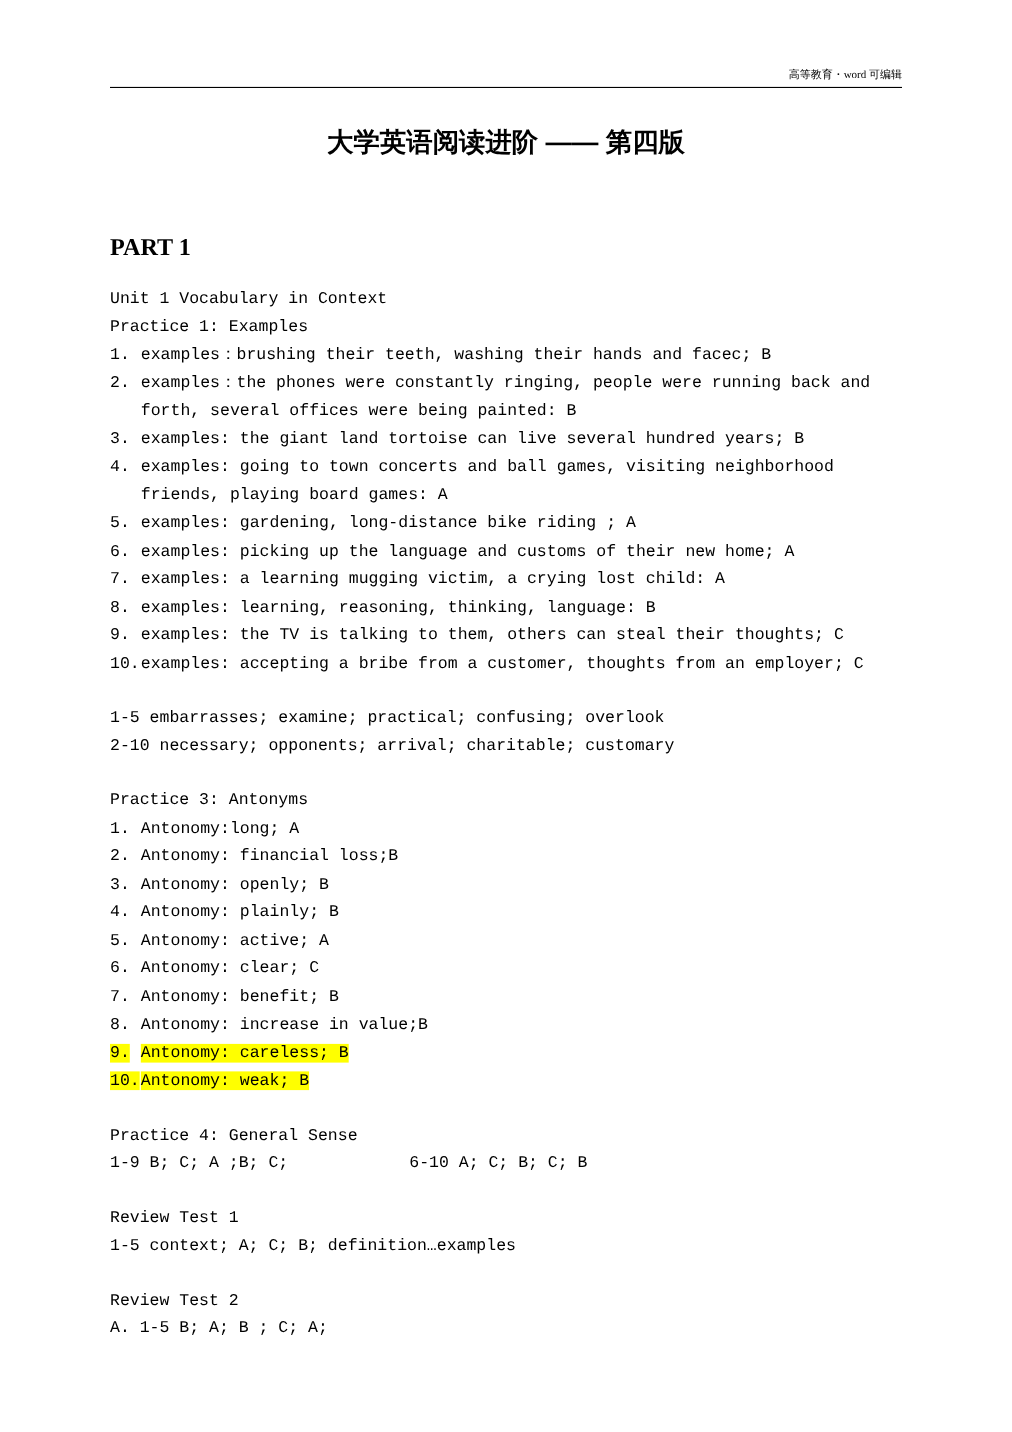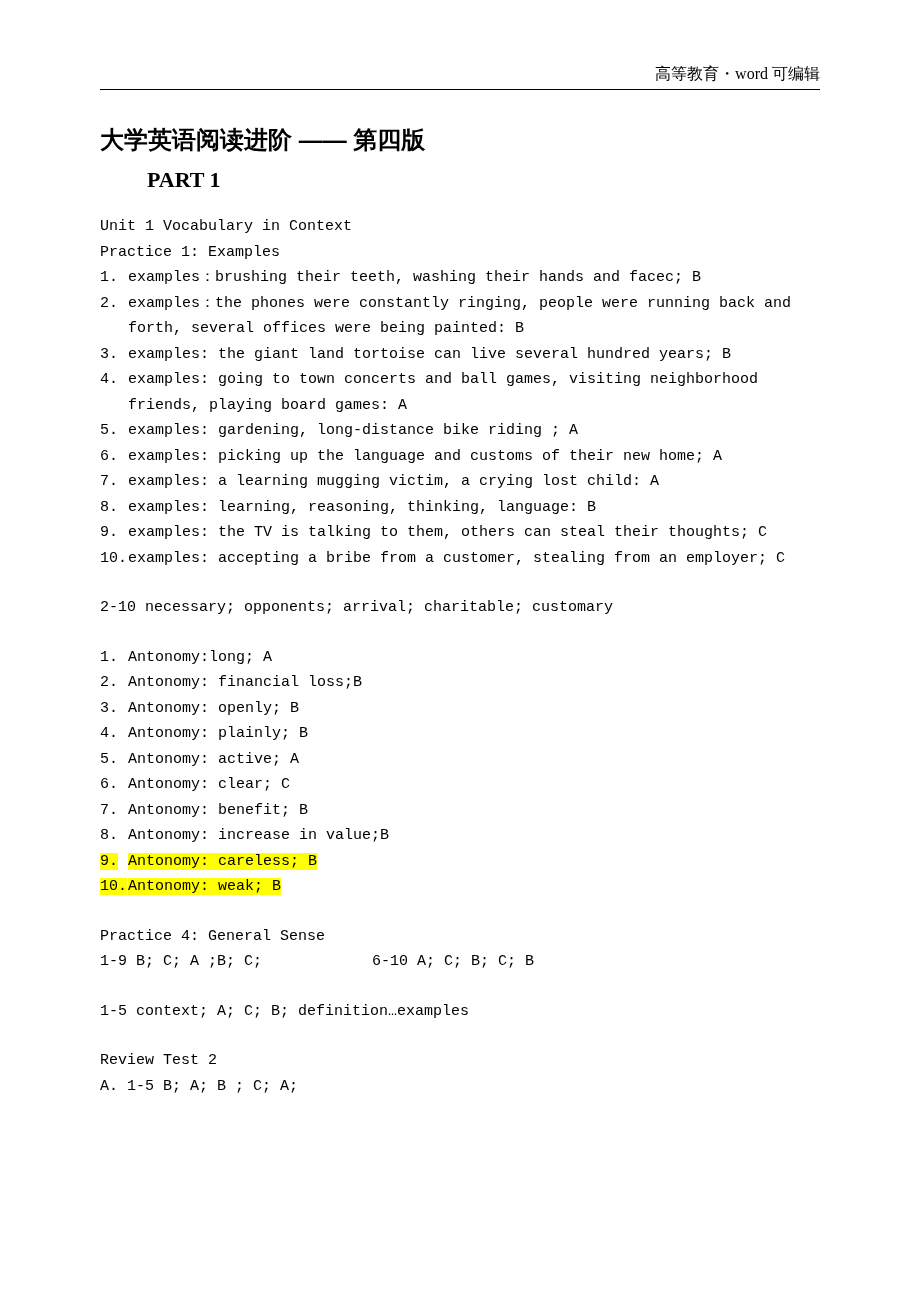--- a/index.html
+++ b/index.html
@@ -12,42 +12,43 @@
       width: 920px;
       margin: 0 auto;
       padding: 60px 100px 80px 100px;
       color: #000;
       font-size: 15px;
       line-height: 1.7;
     }
     .header-right {
       text-align: right;
       font-family: "SimSun", "宋体", serif;
-      font-size: 16px;
+      font-size: 10px;
       color: #000;
     }
     .header-right .wrd {
       font-family: "Times New Roman", serif;
     }
     .hr {
       border: none;
       border-top: 1px solid #000;
       margin: 2px 0 30px 0;
     }
     .doc-title {
+      text-align: center;
       font-family: "SimHei", "黑体", sans-serif;
       font-weight: bold;
       font-size: 24px;
+      margin-bottom: 55px;
     }
     .part-title {
       font-family: "Times New Roman", serif;
       font-weight: bold;
       font-size: 22px;
       margin-bottom: 16px;
-      margin-left: 47px;
     }
     .line {
       font-family: "Courier New", "SimSun", monospace;
       margin: 0;
     }
     .section {
       margin-bottom: 24px;
     }
     .list {
       list-style: none;
@@ -122,30 +123,32 @@
       <li>
         <span class="num">8.</span>
         <span class="txt">examples: learning, reasoning, thinking, language: B</span>
       </li>
       <li>
         <span class="num">9.</span>
         <span class="txt">examples: the TV is talking to them, others can steal their thoughts; C</span>
       </li>
       <li>
         <span class="num">10.</span>
-        <span class="txt">examples:  accepting a bribe from a customer, stealing from an employer; C</span>
+        <span class="txt">examples:  accepting a bribe from a customer, thoughts from an employer; C</span>
       </li>
     </ul>
 </div>
 
 <div class="section">
+  <div class="line">1-5  embarrasses; examine; practical; confusing; overlook</div>
   <div class="line">2-10 necessary; opponents; arrival; charitable; customary</div>
 </div>
 
 <div class="section">
+  <div class="line">Practice 3: Antonyms</div>
   <ul class="list" id="p3-list">
       <li>
         <span class="num">1.</span>
         <span class="txt">Antonomy:long; A</span>
       </li>
       <li>
         <span class="num">2.</span>
         <span class="txt">Antonomy: financial loss;B</span>
       </li>
       <li>
@@ -184,19 +187,20 @@
 </div>
 
 <div class="section">
   <div class="line">Practice 4:  General Sense</div>
   <div class="line gs-row">
     <span>1-9  B; C; A ;B; C;</span><span class="gap"></span><span>6-10   A; C; B; C; B</span>
   </div>
 </div>
 
 <div class="section">
+  <div class="line">Review Test 1</div>
   <div class="line">1-5  context;  A; C; B; definition…examples</div>
 </div>
 
 <div class="section">
   <div class="line">Review Test 2</div>
   <div class="line">A.  1-5  B; A; B ; C; A;</div>
 </div>
 
 </body></html>

